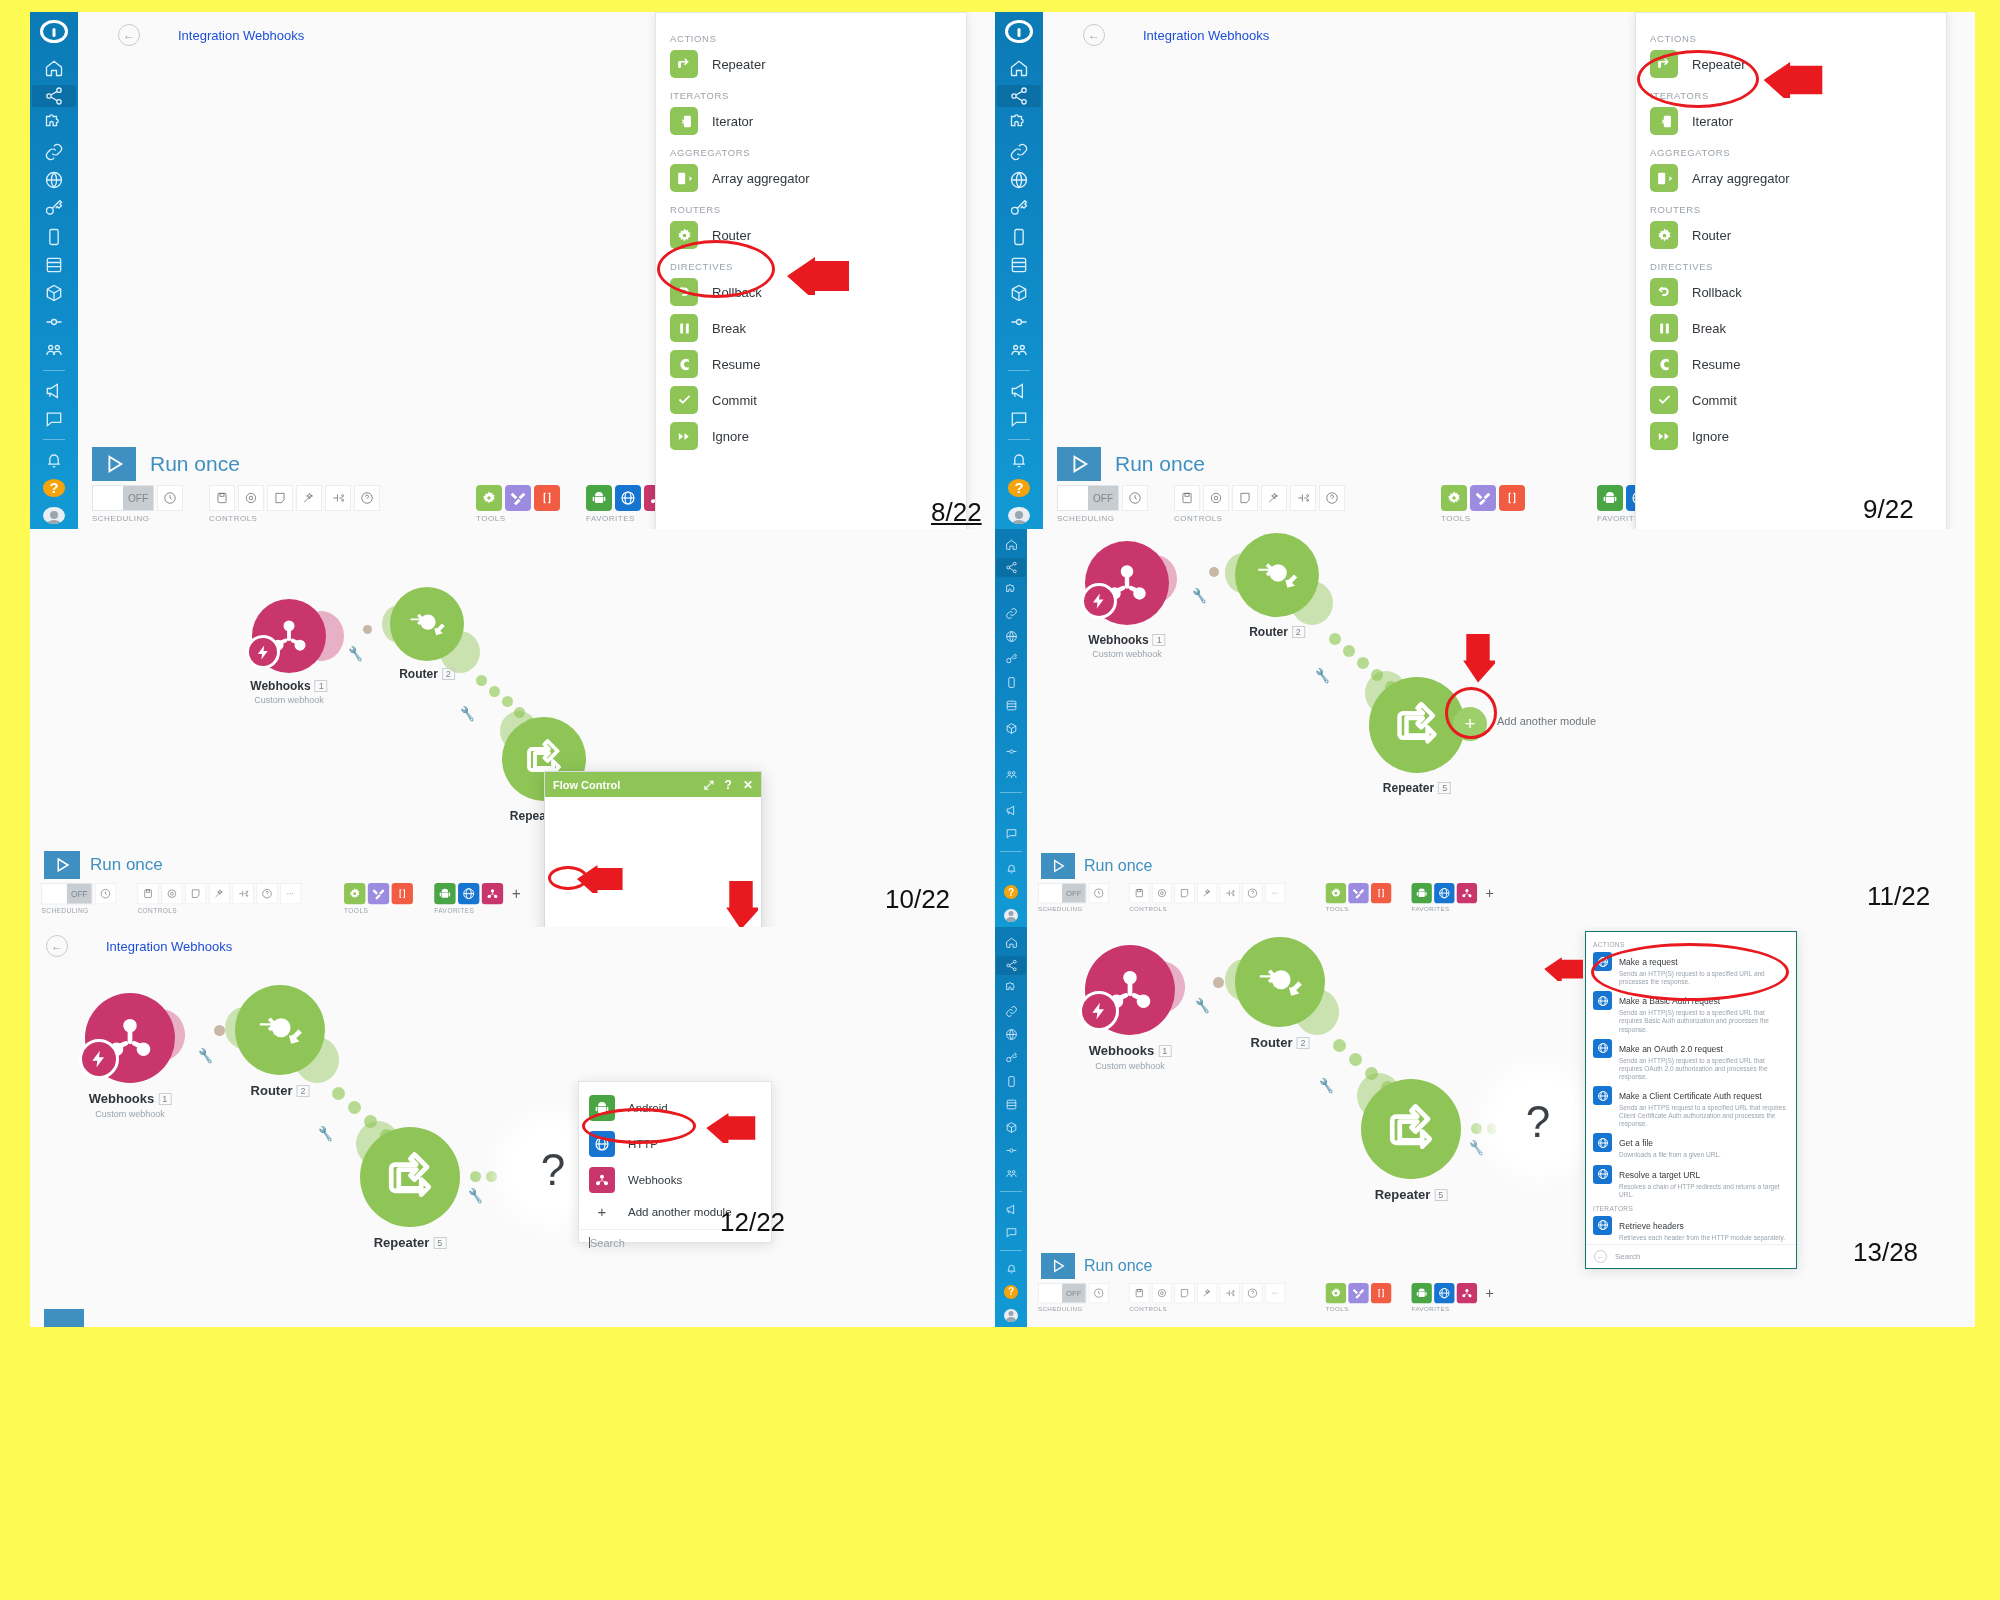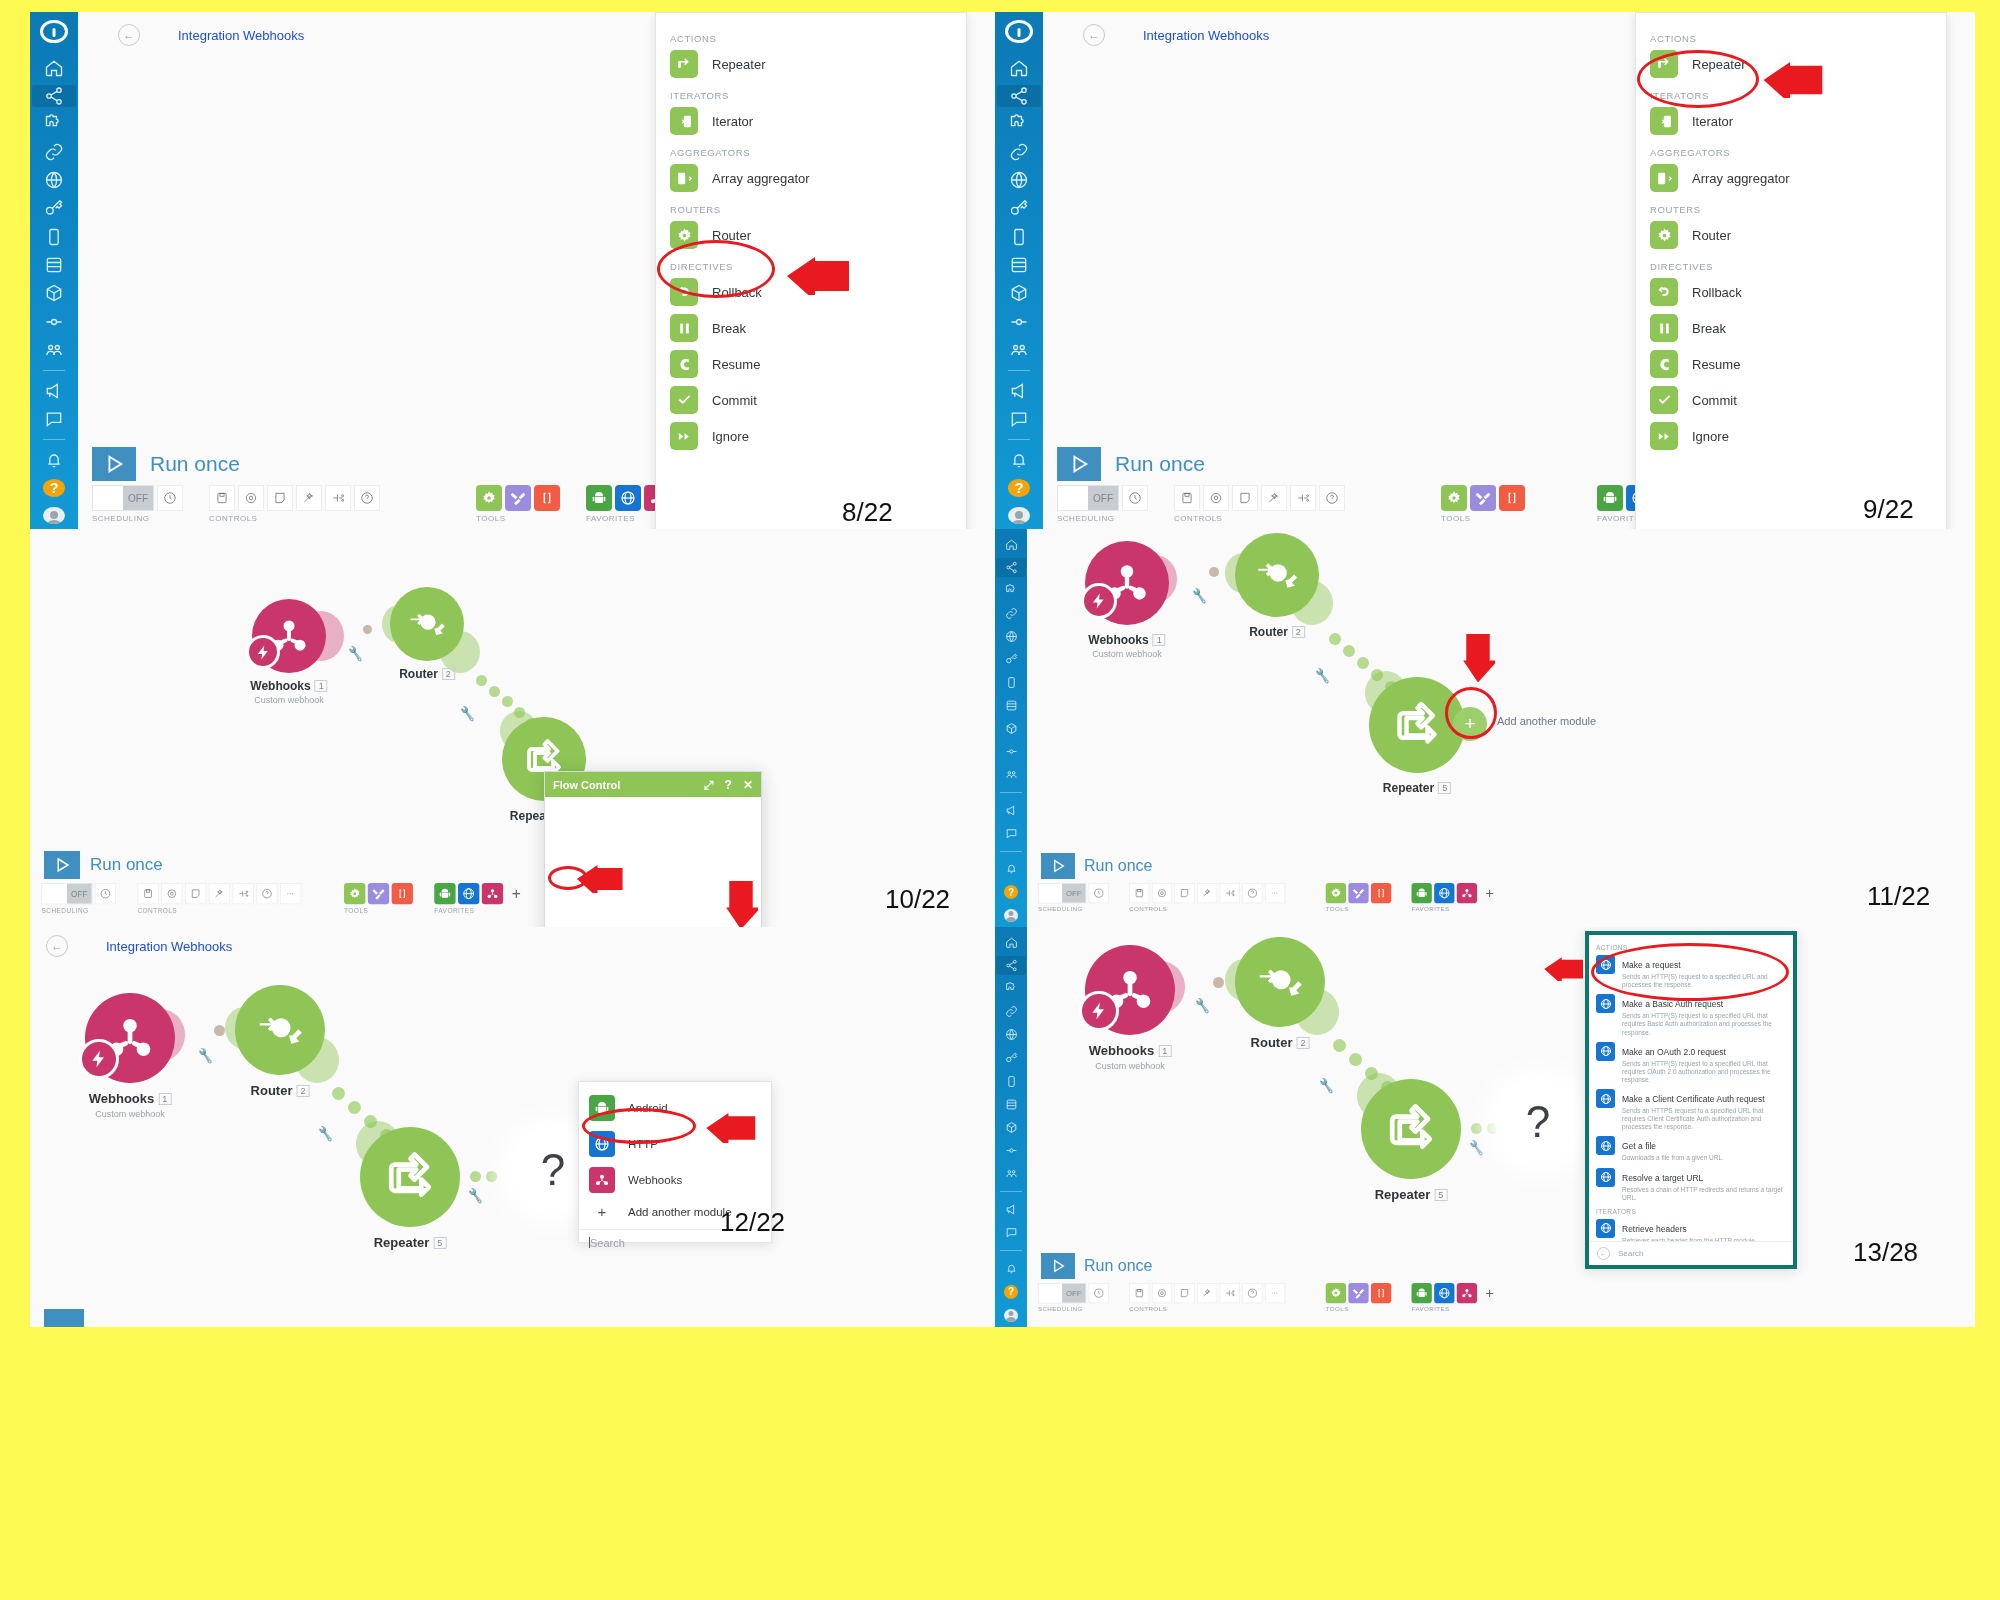--- a/index.html
+++ b/index.html
@@ -143,21 +143,21 @@
   .mp{position:absolute;background:#fff;border:1px solid #e2e5e8;box-shadow:0 2px 12px rgba(0,0,0,.12);z-index:22;}
   .mp-list{padding:8px 10px 4px;}
   .mp-item{display:flex;align-items:center;gap:13px;padding:5px 0;}
   .mp-ico{width:26px;height:26px;border-radius:4px;display:flex;align-items:center;justify-content:center;flex:none;}
   .mp-ico svg{width:16px;height:16px;fill:#fff;}
   .mp-lab{font-size:11.5px;color:#32383d;}
   .mp-plus{width:26px;display:flex;justify-content:center;color:#4c5359;font-size:15px;}
   .mp-search{border-top:1px solid #eceff1;padding:7px 10px;font-size:11px;color:#9aa3ab;}
 
   
-  .ha{position:absolute;background:#fff;border:4px solid #0f766e;box-shadow:0 2px 12px rgba(0,0,0,.12);z-index:22;display:flex;flex-direction:column;justify-content:flex-end;}
+  .ha{position:absolute;background:#fff;border:1px solid #0f766e;box-shadow:0 2px 12px rgba(0,0,0,.12);z-index:22;display:flex;flex-direction:column;justify-content:flex-end;}
   .ha-list{flex:1;padding:5px 7px 0;overflow:hidden;}
   .ha-grp{font-size:6.5px;color:#9aa3ab;letter-spacing:.4px;margin:4px 0 1px;}
   .ha-item{display:flex;gap:7px;padding:2px 0;}
   .ha-ico{width:19px;height:19px;border-radius:3px;background:#1675d1;display:flex;align-items:center;justify-content:center;flex:none;margin-top:1px;}
   .ha-ico svg{width:12px;height:12px;fill:#fff;}
   .ha-t{font-size:8.5px;color:#32383d;line-height:1.15;}
   .ha-d{font-size:6.5px;color:#9aa3ab;line-height:1.25;margin-top:1px;}
   .ha-ft{border-top:1px solid #eceff1;padding:5px 8px;display:flex;align-items:center;gap:8px;font-size:8px;color:#9aa3ab;}
   .ha-back{width:13px;height:13px;border-radius:50%;border:1px solid #c7ccd1;display:flex;align-items:center;justify-content:center;font-size:7px;color:#9aa3ab;}
 </style>
@@ -469,21 +469,21 @@
                   <circle cx="18" cy="17" r="3"></circle>
                   <path d="M12 10v4M10 14l-4 2M14 14l4 2" stroke="#fff" stroke-width="1.6" fill="none"></path>
                 </svg>
               </div>
           </div>
           <div class="tb-cap">FAVORITES</div>
         </div>
       </div>
     </div>
 
-    <div class="pagenum" style="left:812px;top:485px;">8/22</div>
+    <div class="pagenum" style="left:901px;top:485px;text-decoration:underline;">8/22</div>
   </div>
 
   <div class="panel">
     <div class="sidebar">
       <div class="sb-logo"></div>
       <div class="sb-ico">
           <svg viewBox="0 0 24 24">
             <path d="M3 11l9-7 9 7v9a1 1 0 0 1-1 1h-5v-6H9v6H4a1 1 0 0 1-1-1z"></path>
           </svg>
         </div>

